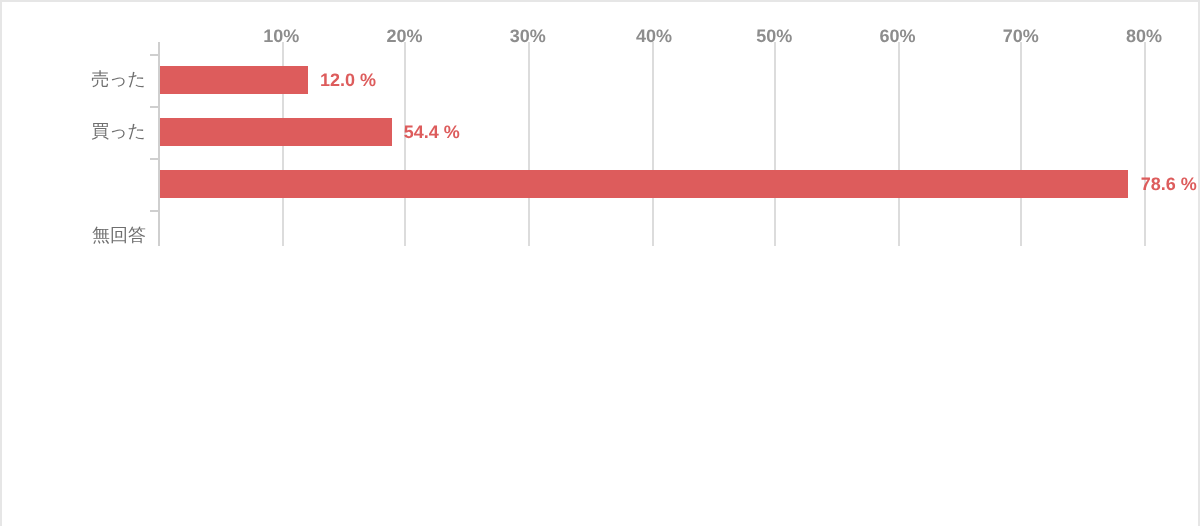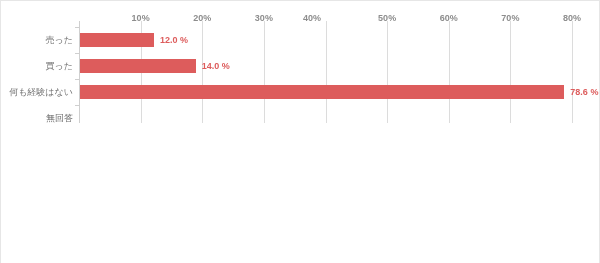--- a/index.html
+++ b/index.html
@@ -113,40 +113,39 @@
 
   <div class="chart-block" id="chart-0" style="top:0px; height:131px;">
     <div class="plot" id="plot-0" style="top:0px; height:131px;">
         <div class="gridline" style="left: 139.625px; top: 20px; height: 102px;"></div>
         <div class="xtick" style="left: 139.625px; top: 12px;">10%</div>
         <div class="gridline" style="left: 201.25px; top: 20px; height: 102px;"></div>
         <div class="xtick" style="left: 201.25px; top: 12px; text-align: right;">20%</div>
         <div class="gridline" style="left: 262.875px; top: 20px; height: 102px;"></div>
         <div class="xtick" style="left: 262.875px; top: 12px;">30%</div>
         <div class="gridline" style="left: 324.5px; top: 20px; height: 102px;"></div>
-        <div class="xtick" style="left: 311px; top: 12px;">40%</div>
+        <div class="xtick" style="left: 326px; top: 12px;">40%</div>
         <div class="gridline" style="left: 386.125px; top: 20px; height: 102px;"></div>
         <div class="xtick" style="left: 386.125px; top: 12px;">50%</div>
         <div class="gridline" style="left: 447.75px; top: 20px; height: 102px;"></div>
         <div class="xtick" style="left: 447.75px; top: 12px;">60%</div>
         <div class="gridline" style="left: 509.375px; top: 20px; height: 102px;"></div>
         <div class="xtick" style="left: 509.375px; top: 12px;">70%</div>
         <div class="gridline" style="left: 571px; top: 20px; height: 102px;"></div>
         <div class="xtick" style="left: 571px; top: 12px;">80%</div>
         <div class="vaxis" style="left: 78px; top: 20px; height: 102px;"></div>
         <div class="ytick-mark" style="left: 74px; top: 26px;"></div>
         <div class="ylabel" style="right: 528px; top: 39px;">売った</div>
         <div class="bar" style="left: 79px; top: 32px; width: 73.95px; height: 14px; background: rgb(221, 92, 92);"></div>
         <div class="bar-value" style="left: 158.95px; top: 39px; color: rgb(221, 92, 92);">12.0 %</div>
         <div class="ytick-mark" style="left: 74px; top: 52px;"></div>
         <div class="ylabel" style="right: 528px; top: 65px;">買った</div>
         <div class="bar" style="left: 79px; top: 58px; width: 115.855px; height: 14px; background: rgb(221, 92, 92);"></div>
-        <div class="bar-value" style="left: 200.855px; top: 65px; color: rgb(221, 92, 92);">14.0 %</div>
+        <div class="bar-value" style="left: 200.855px; top: 65px; color: rgb(221, 92, 92);">54.4 %</div>
         <div class="ytick-mark" style="left: 74px; top: 78px;"></div>
-        <div class="ylabel" style="right: 528px; top: 91px;">何も経験はない</div>
         <div class="bar" style="left: 79px; top: 84px; width: 484.372px; height: 14px; background: rgb(221, 92, 92);"></div>
         <div class="bar-value" style="left: 569.372px; top: 91px; color: rgb(221, 92, 92);">78.6 %</div>
         <div class="ytick-mark" style="left: 74px; top: 104px;"></div>
         <div class="ylabel" style="right: 528px; top: 117px;">無回答</div>
       </div>
   </div>
 
   <div class="chart-block" id="chart-1" style="top:131px; height:132px;">
     <div class="plot" id="plot-1" style="top:0px; height:132px;"></div>
   </div>

